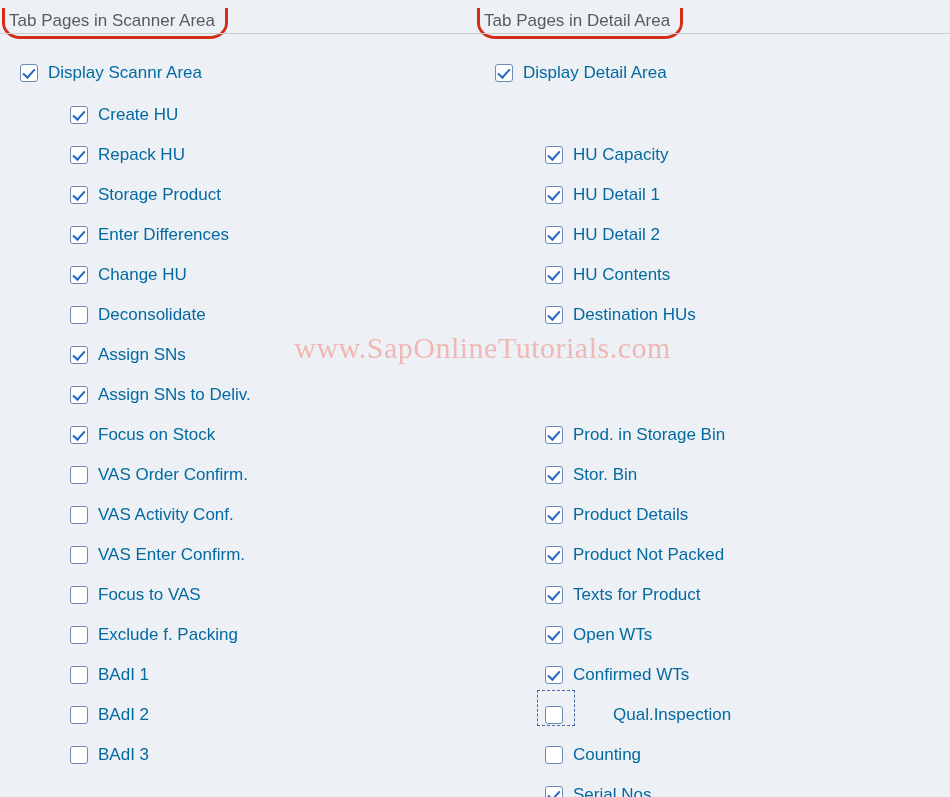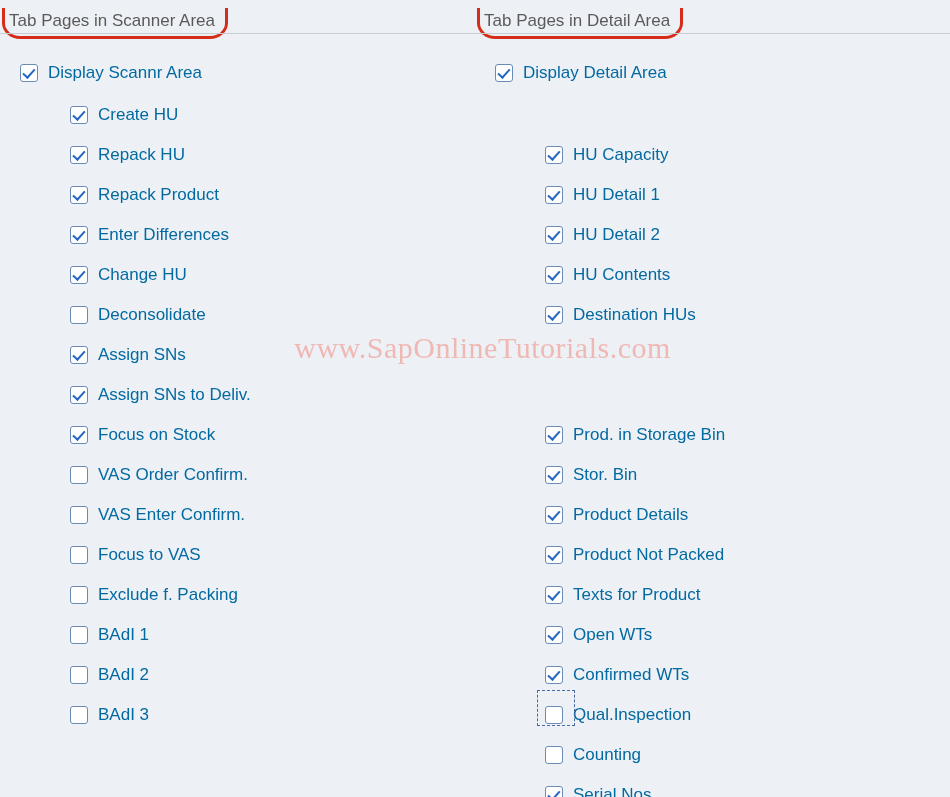--- a/index.html
+++ b/index.html
@@ -92,20 +92,21 @@
       white-space: nowrap;
     }
     .spacer {
       height: 40px;
     }
     .gap-double {
       height: 80px;
     }
     .focus-box {
       position: relative;
+      gap: 40px;
     }
     .focus-box::before {
       content: "";
       position: absolute;
       top: -5px;
       left: -8px;
       width: 36px;
       height: 34px;
       border: 1px dashed #4a6aa8;
       pointer-events: none;
@@ -145,21 +146,21 @@
         <div class="item">
           <span class="chk checked"></span>
           <span class="label">Create HU</span>
         </div>
         <div class="item">
           <span class="chk checked"></span>
           <span class="label">Repack HU</span>
         </div>
         <div class="item">
           <span class="chk checked"></span>
-          <span class="label">Repack Product</span>
+          <span class="label">Storage Product</span>
         </div>
         <div class="item">
           <span class="chk checked"></span>
           <span class="label">Enter Differences</span>
         </div>
         <div class="item">
           <span class="chk checked"></span>
           <span class="label">Change HU</span>
         </div>
         <div class="item">
@@ -174,20 +175,24 @@
           <span class="chk checked"></span>
           <span class="label">Assign SNs to Deliv.</span>
         </div>
         <div class="item">
           <span class="chk checked"></span>
           <span class="label">Focus on Stock</span>
         </div>
         <div class="item">
           <span class="chk"></span>
           <span class="label">VAS Order Confirm.</span>
+        </div>
+        <div class="item">
+          <span class="chk"></span>
+          <span class="label">VAS Activity Conf.</span>
         </div>
         <div class="item">
           <span class="chk"></span>
           <span class="label">VAS Enter Confirm.</span>
         </div>
         <div class="item">
           <span class="chk"></span>
           <span class="label">Focus to VAS</span>
         </div>
         <div class="item">

